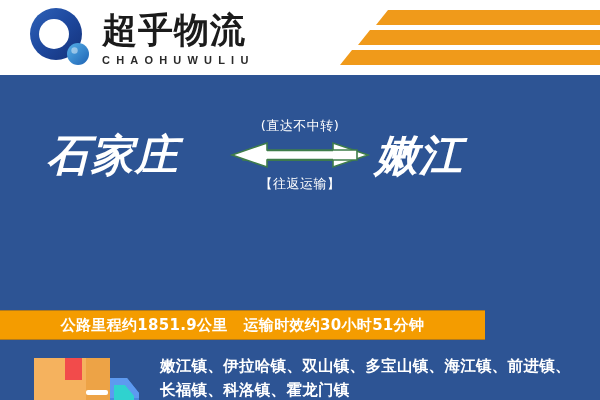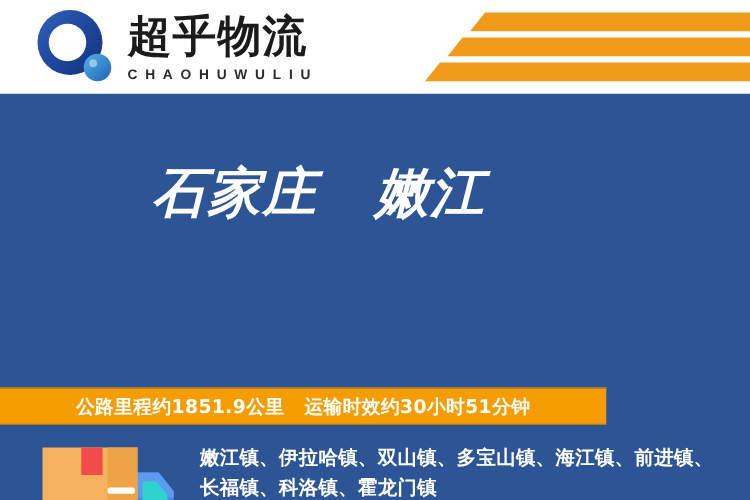--- a/index.html
+++ b/index.html
@@ -270,20 +270,40 @@
     </div>
 
   </div>
 
   <div class="blue-panel">
 
     <div class="route-row">
 
       <div class="city city-origin">石家庄</div>
 
+      <div class="arrow-block">
+
+        <div class="arrow-caption-top">(直达不中转)</div>
+
+        <div class="arrow-svg-wrap">
+          <svg width="150" height="34" viewBox="0 0 150 34" xmlns="http://www.w3.org/2000/svg">
+
+            <polygon points="18,16 108,16 108,5 143,17 108,29 108,22 18,22" fill="#ffffff" stroke="#3f7d4a" stroke-width="1.6" stroke-linejoin="miter"></polygon>
+
+            <polygon points="132,22 42,22 42,29 7,17 42,5 42,12 132,12" fill="#ffffff" stroke="#3f7d4a" stroke-width="1.6" stroke-linejoin="miter"></polygon>
+
+            <rect x="42" y="13" width="66" height="8" fill="#ffffff"></rect>
+            <line x1="42" y1="12.6" x2="108" y2="12.6" stroke="#3f7d4a" stroke-width="1.4"></line>
+            <line x1="42" y1="21.4" x2="108" y2="21.4" stroke="#3f7d4a" stroke-width="1.4"></line>
+          </svg>
+        </div>
+
+        <div class="arrow-caption-bottom">【往返运输】</div>
+
+      </div>
 
       <div class="city city-dest">嫩江</div>
 
     </div>
 
     <div class="info-bar">
       <span class="info-bar-text">公路里程约1851.9公里</span>
       <span class="info-gap"></span>
       <span class="info-bar-text">运输时效约30小时51分钟</span>
     </div>

